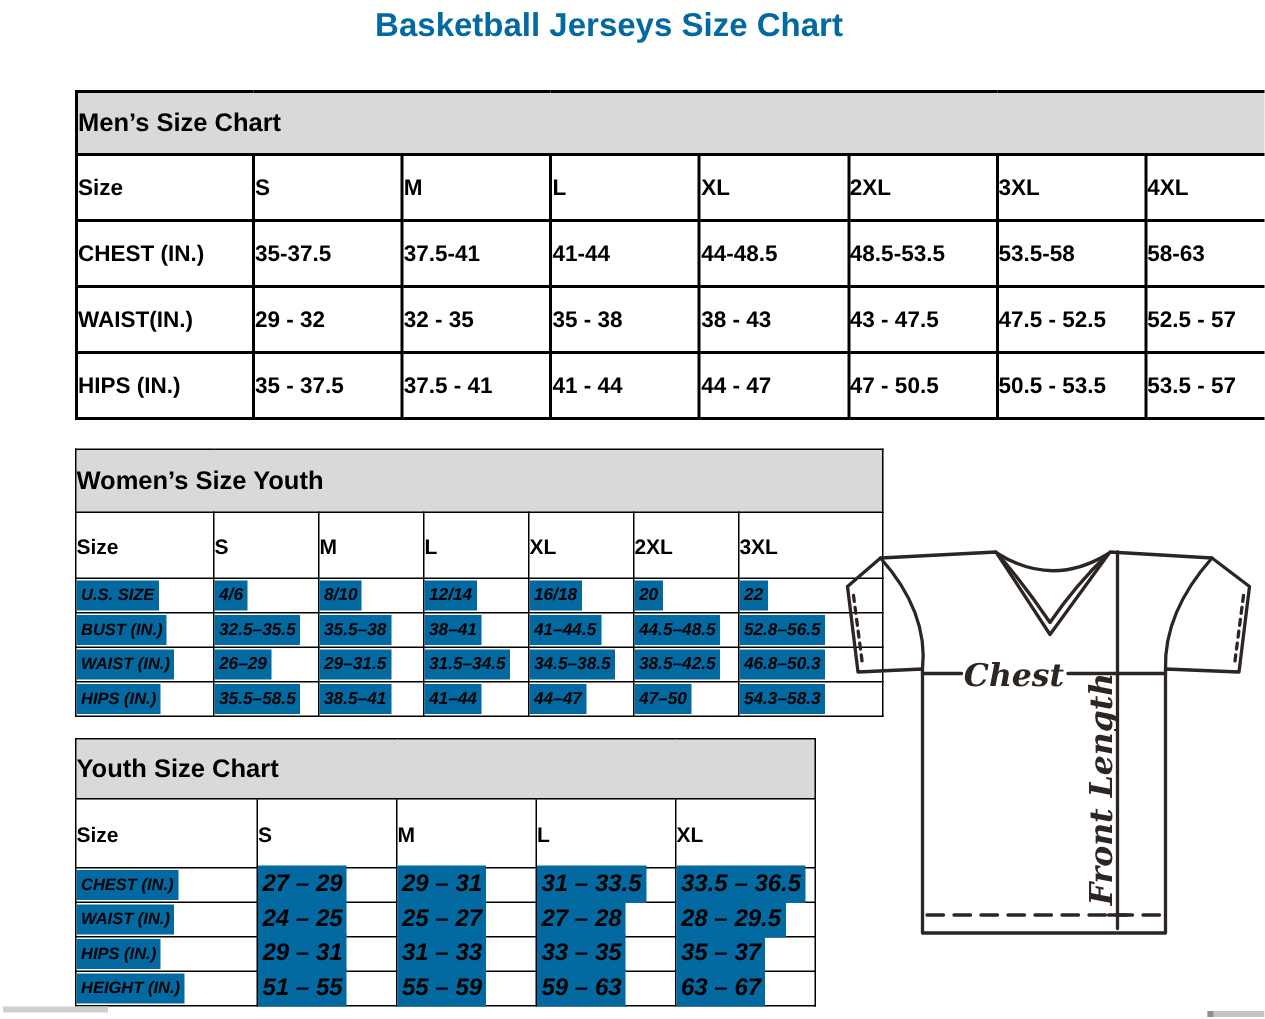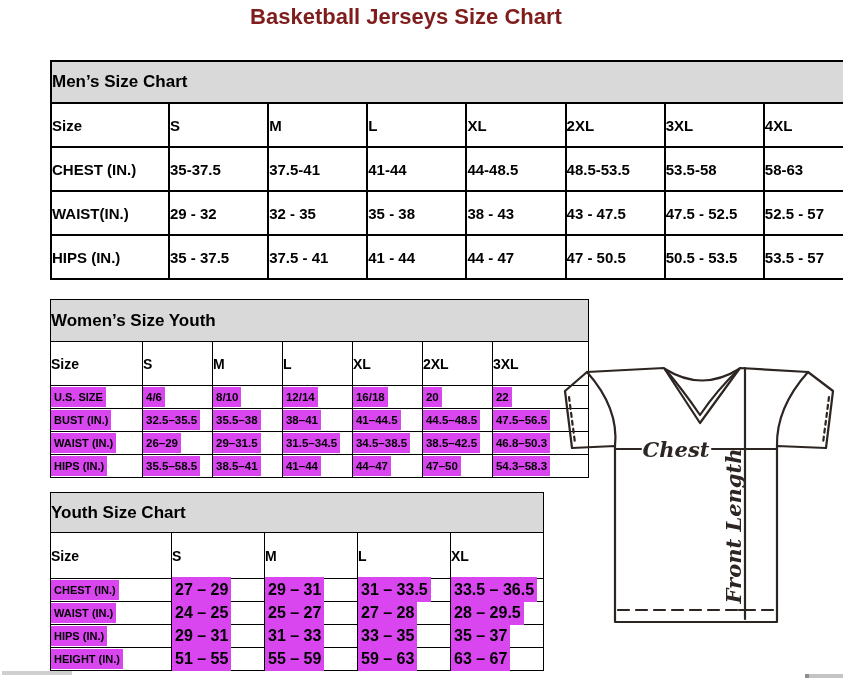--- a/index.html
+++ b/index.html
@@ -2,21 +2,21 @@
 <html style="--table_header_bg: #d9d9d9; --table_border: #000000; --diagram_line: #2c2522;"><head>
 <meta charset="utf-8">
 <style>
   html,body{margin:0;padding:0;}
   body{
     width:843px;height:679px;position:relative;background:#ffffff;
     font-family:"Liberation Sans",sans-serif;overflow:hidden;
   }
   .page-title{
     position:absolute;top:4px;left:0;width:812px;text-align:center;
-    font-size:22px;font-weight:bold;color:#7f1d1d;letter-spacing:0px;
+    font-size:22px;font-weight:bold;color:#0369a1;letter-spacing:0px;
   }
   table.size-chart{
     position:absolute;border-collapse:collapse;table-layout:fixed;
     background:#fff;text-align:left;font-weight:bold;color:#000;margin-left:36px;
   }
   table.size-chart th,table.size-chart td{
     border:2px solid #000;padding:0;vertical-align:middle;
   }
   tr.title-row th{
     background:var(--table_header_bg,#d9d9d9);
@@ -34,21 +34,21 @@
   #womens tr.size-row th{height:43px;font-size:14px;}
   #womens tr.data-row th{height:22px;font-size:11px;}
   #womens tr.data-row td{height:22px;font-size:11.5px;}
   
   #youth{left:14px;top:492px;width:494px;}
   #youth th,#youth td{border-width:1.5px;}
   #youth tr.title-row th{height:39px;}
   #youth tr.size-row th{height:45px;font-size:14px;}
   #youth tr.data-row th{height:22px;font-size:11px;}
   #youth tr.data-row td{height:22px;font-size:16px;}
-  .hl{background:#d946ef;padding:4px 3px;}
+  .hl{background:#0369a1;padding:4px 3px;font-style:italic;}
   
   #jersey{position:absolute;left:555px;top:358px;width:288px;height:292px;}
   
   .frag{position:absolute;height:4px;}
   .frag-left{left:2px;top:671px;width:70px;background:#cfcfcf;}
   .frag-right{left:805px;top:674px;width:38px;background:#c4c4c4;}
   .frag-right::before{content:"";position:absolute;left:0;top:0;width:4px;height:4px;background:#8f8f8f;}
 </style>
 </head>
 <body>
@@ -149,21 +149,21 @@
       <td><span class="hl">20</span></td>
       <td><span class="hl">22</span></td>
     </tr>
     <tr class="data-row">
       <th><span class="hl">BUST (IN.)</span></th>
       <td><span class="hl">32.5–35.5</span></td>
       <td><span class="hl">35.5–38</span></td>
       <td><span class="hl">38–41</span></td>
       <td><span class="hl">41–44.5</span></td>
       <td><span class="hl">44.5–48.5</span></td>
-      <td><span class="hl">47.5–56.5</span></td>
+      <td><span class="hl">52.8–56.5</span></td>
     </tr>
     <tr class="data-row">
       <th><span class="hl">WAIST (IN.)</span></th>
       <td><span class="hl">26–29</span></td>
       <td><span class="hl">29–31.5</span></td>
       <td><span class="hl">31.5–34.5</span></td>
       <td><span class="hl">34.5–38.5</span></td>
       <td><span class="hl">38.5–42.5</span></td>
       <td><span class="hl">46.8–50.3</span></td>
     </tr>

